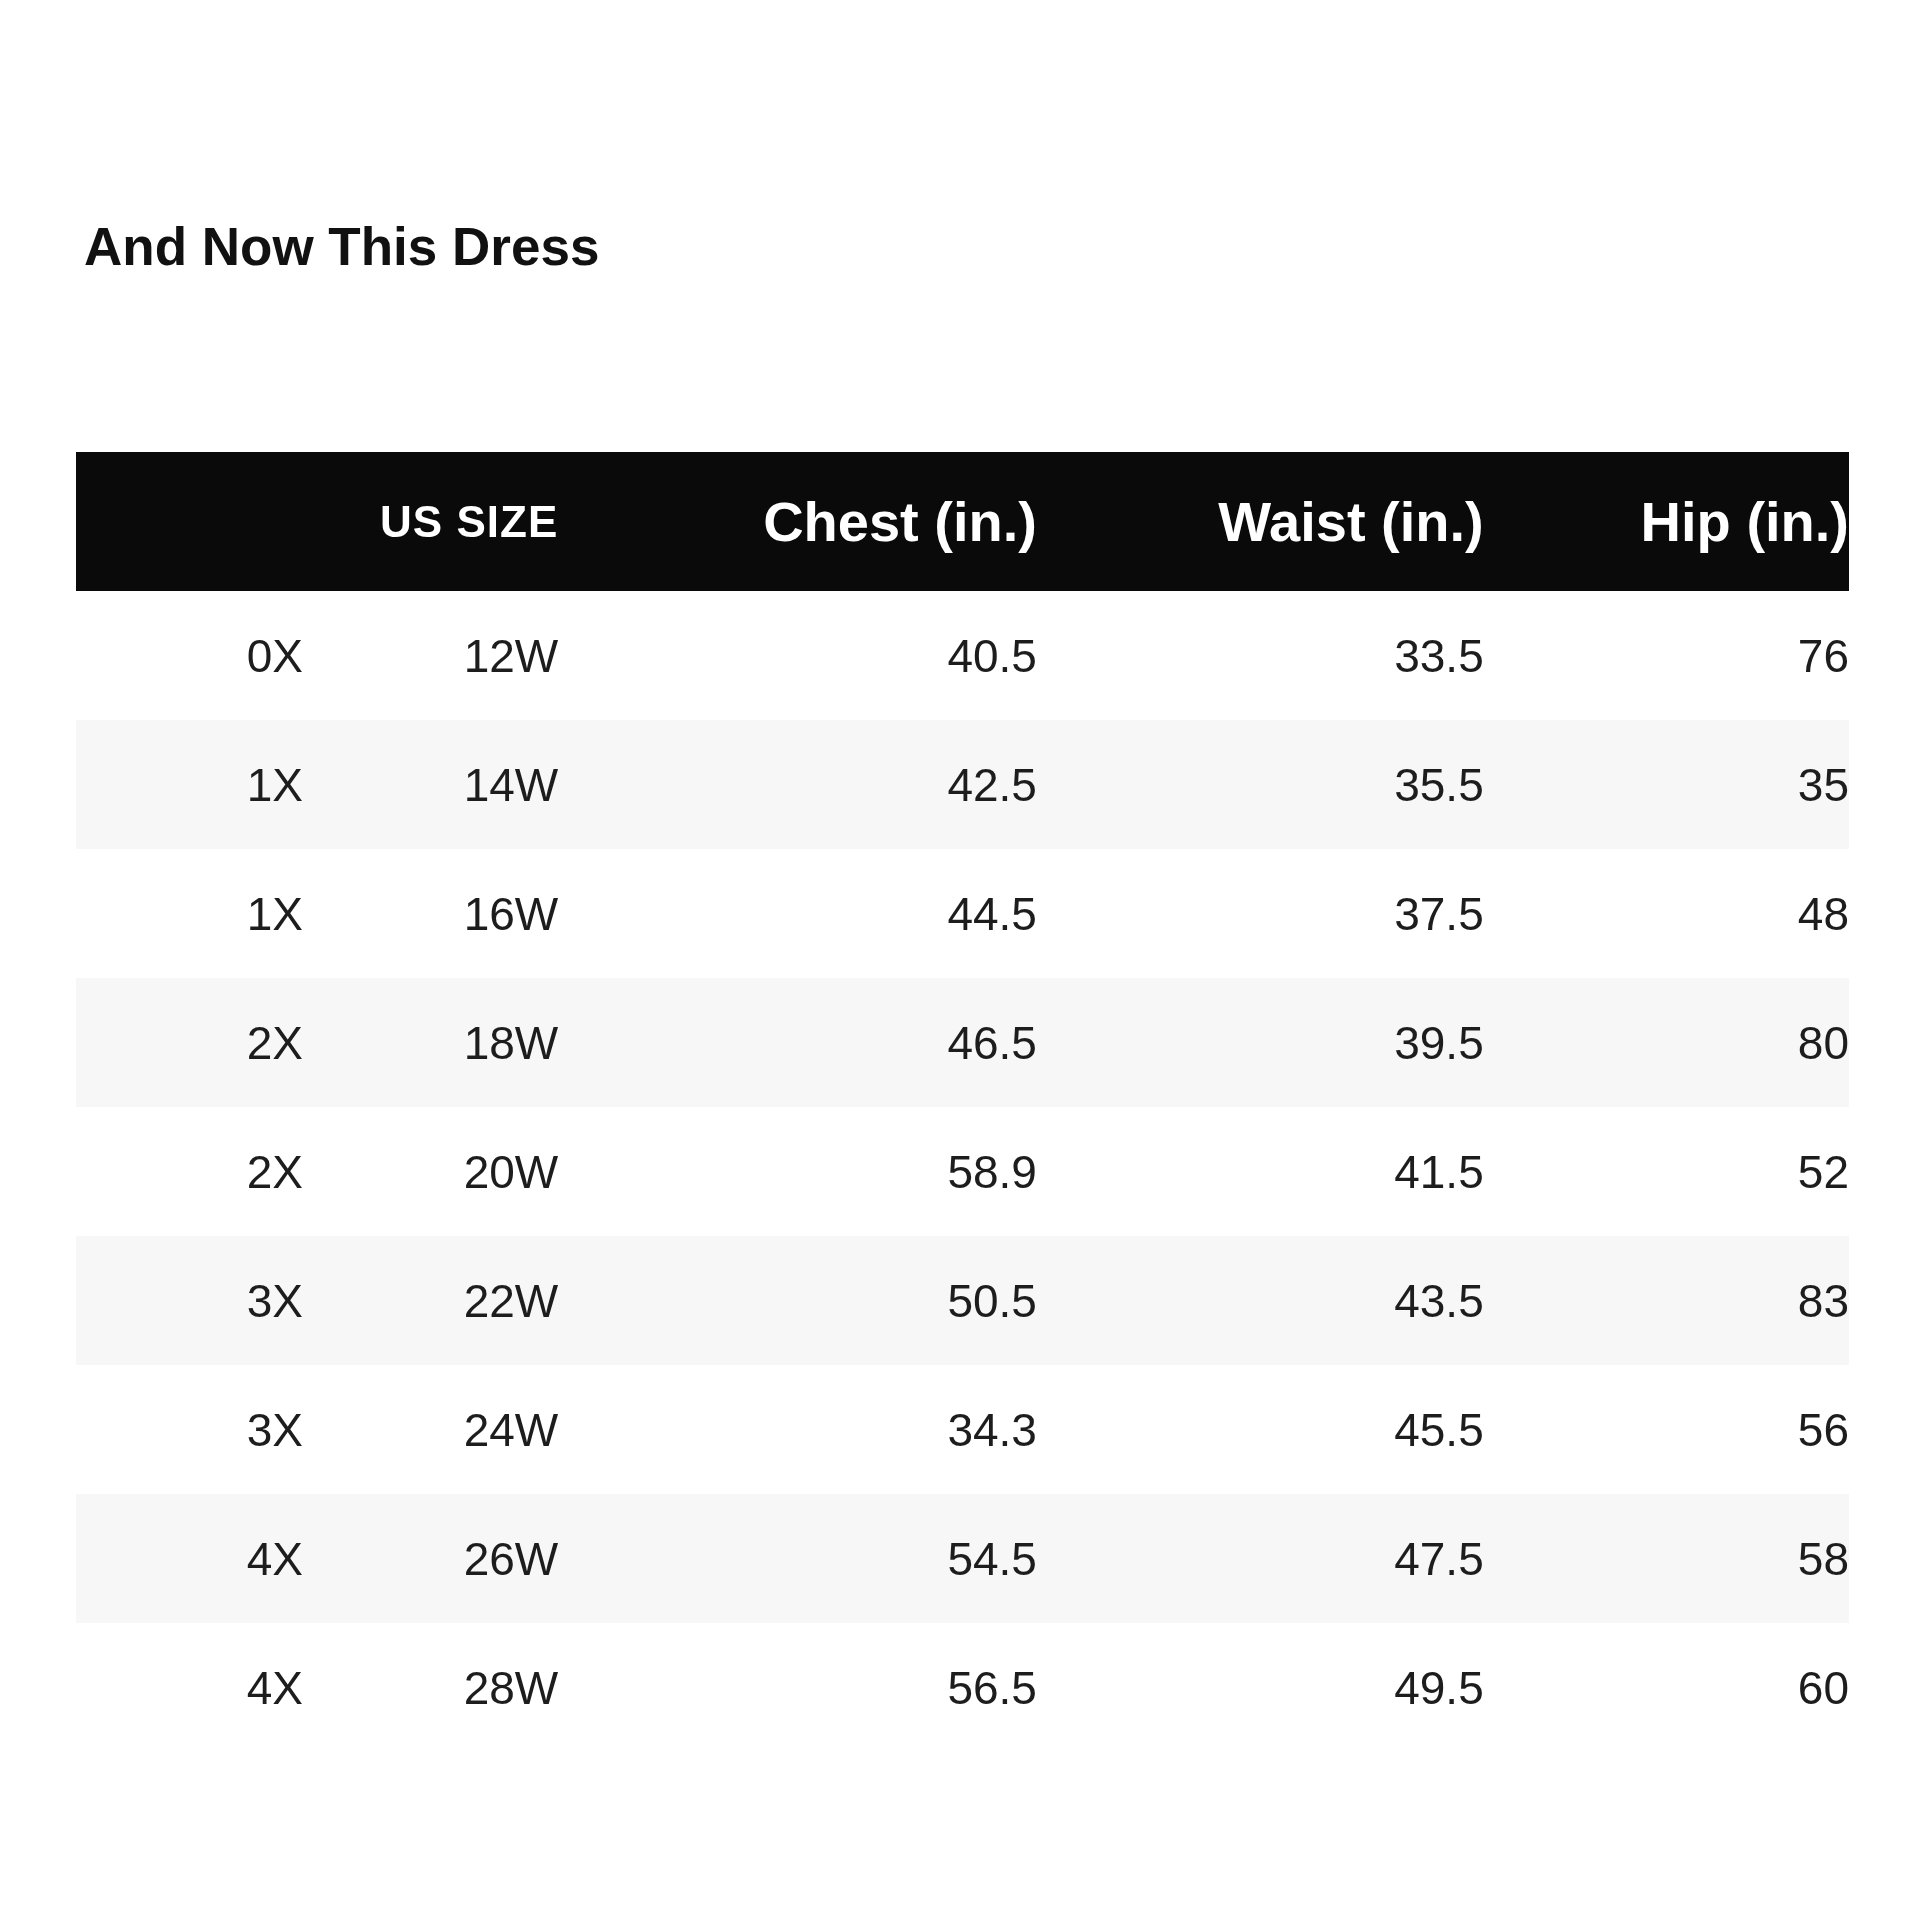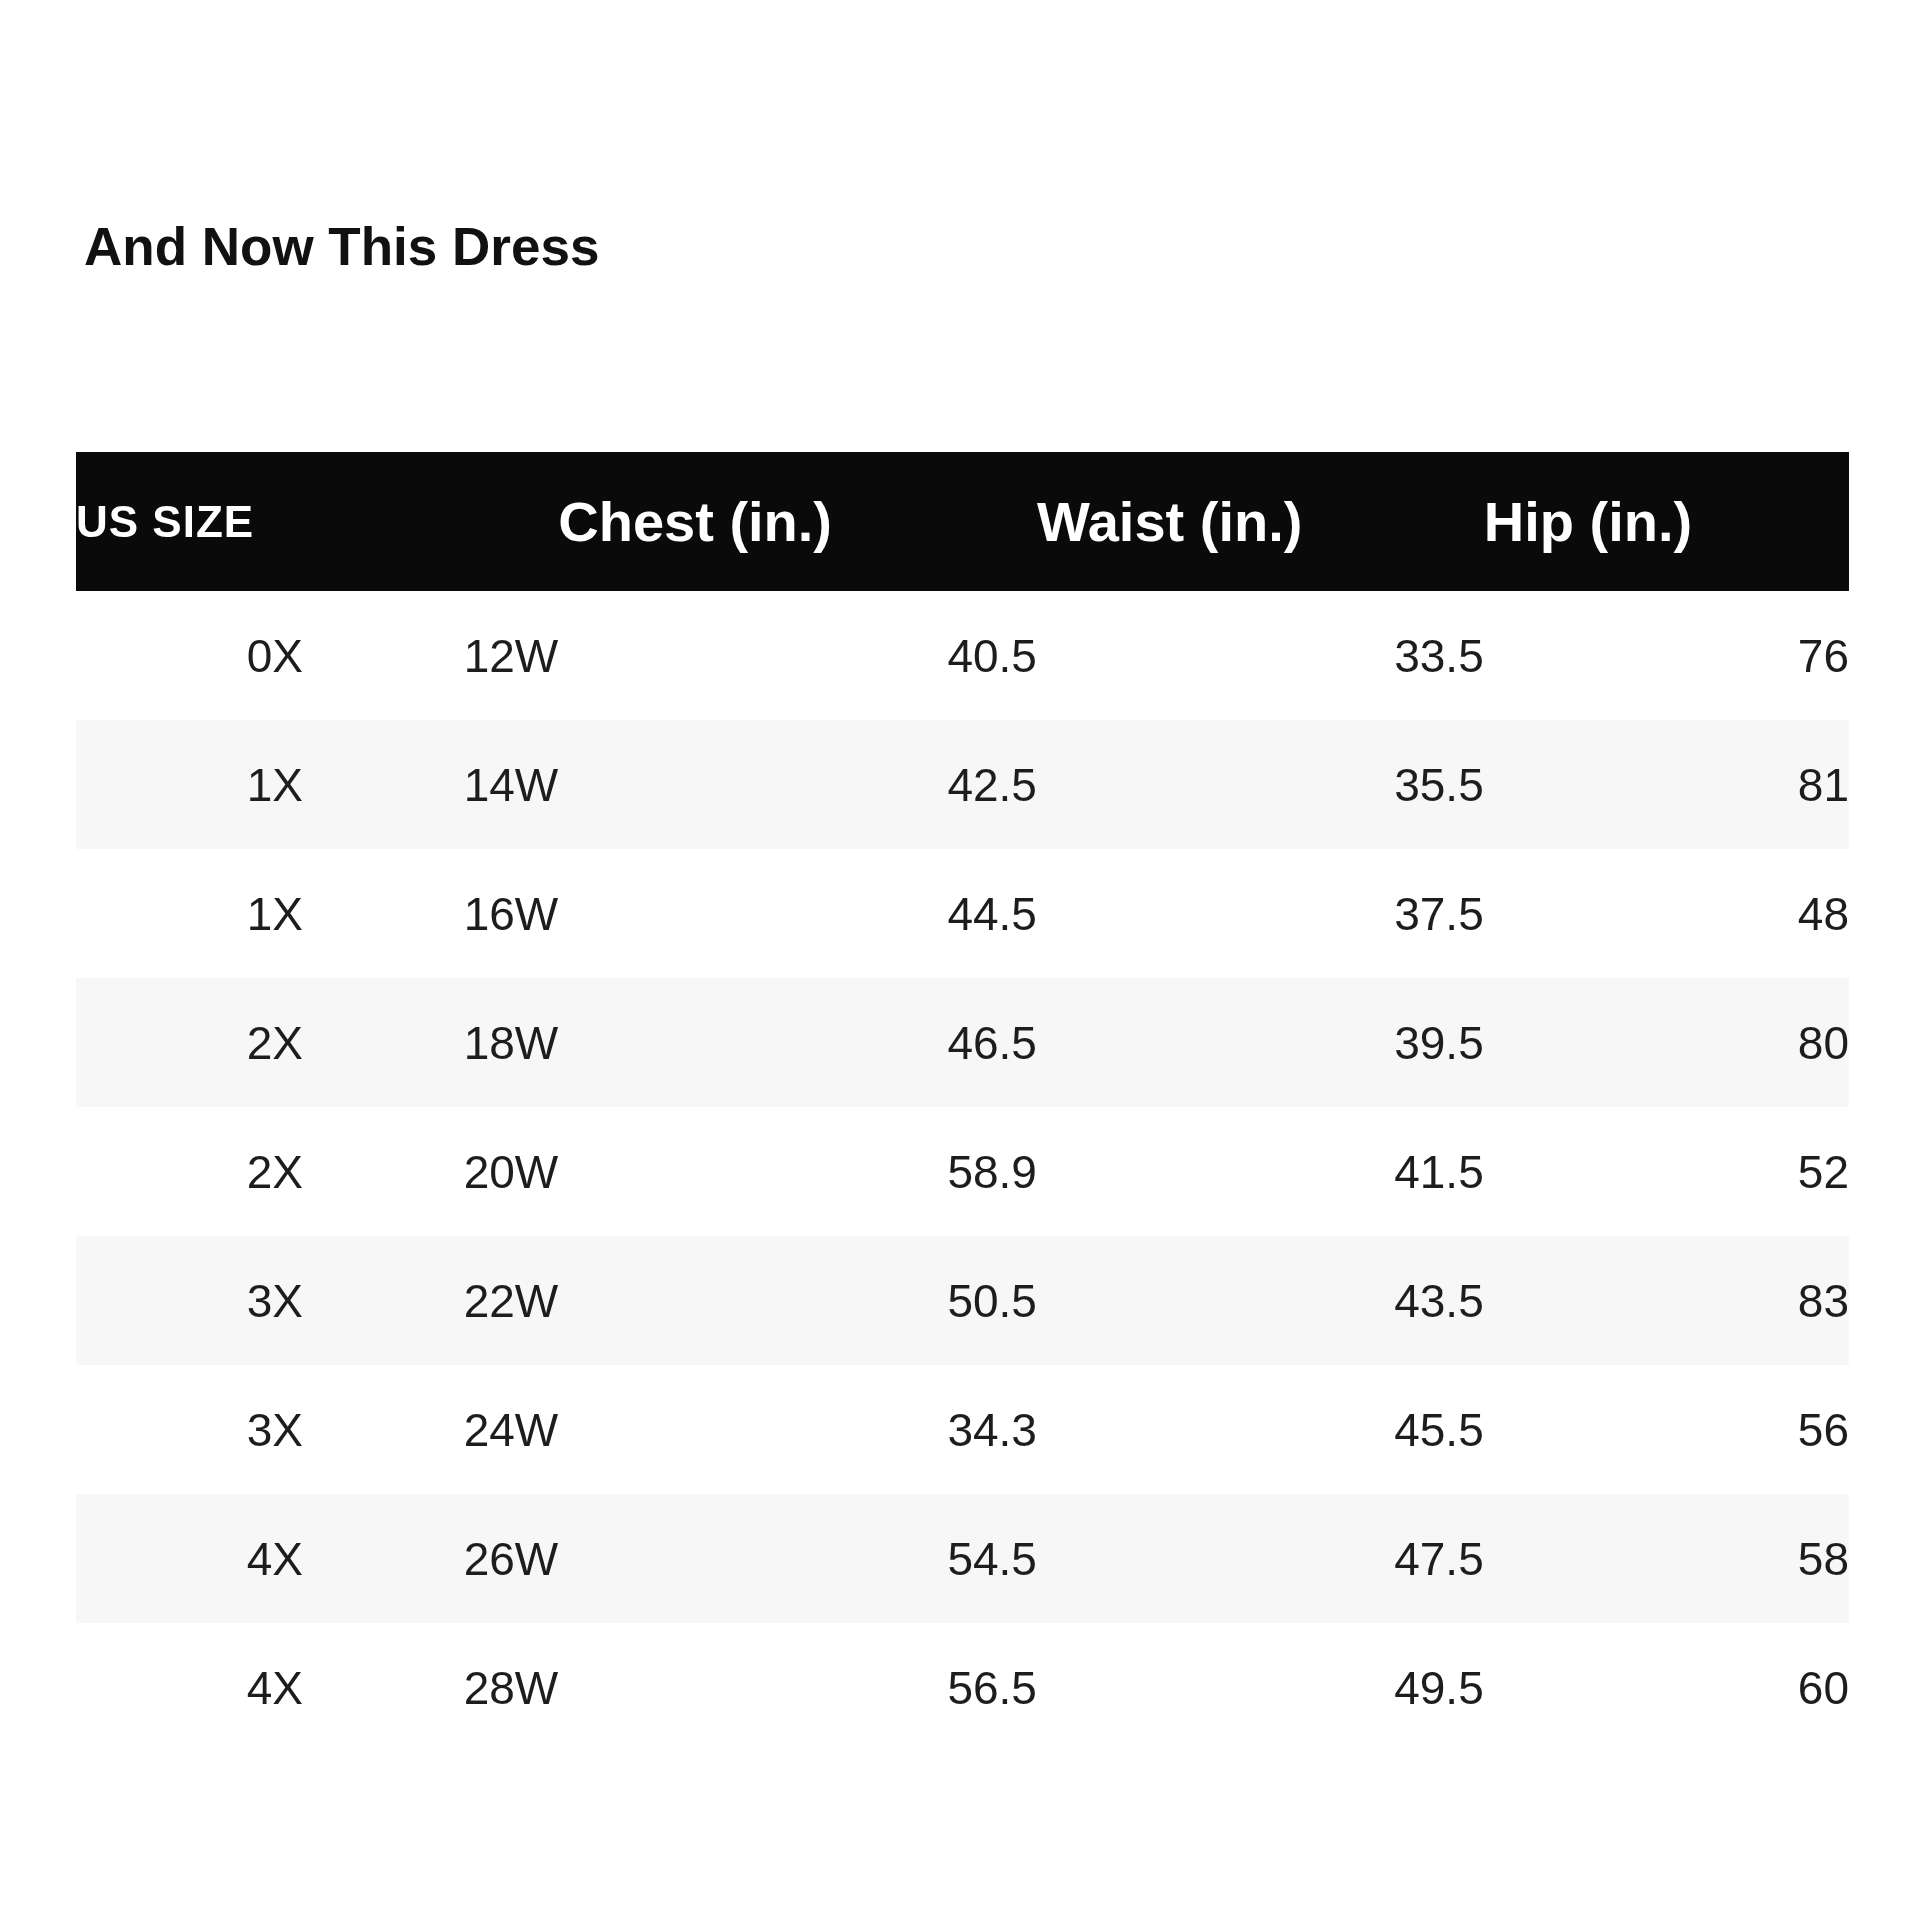--- a/index.html
+++ b/index.html
@@ -29,21 +29,21 @@
     width: 1773px;
     border-collapse: collapse;
     table-layout: fixed;
   }
   table.size-table thead th {
     background: var(--header-bg, #0a0a0a);
     color: var(--header-text, #ffffff);
     height: 139px;
     font-size: 56px;
     font-weight: 700;
-    text-align: left;
+    text-align: right;
     vertical-align: middle;
     padding: 0;
   }
   table.size-table thead th.us-size {
     font-size: 44px;
     letter-spacing: 1px;
   }
   table.size-table tbody td {
     height: 129px;
     padding: 0;
@@ -84,21 +84,21 @@
         <td>12W</td>
         <td>40.5</td>
         <td>33.5</td>
         <td>76</td>
       </tr>
       <tr>
         <td>1X</td>
         <td>14W</td>
         <td>42.5</td>
         <td>35.5</td>
-        <td>81</td>
+        <td>35</td>
       </tr>
       <tr>
         <td>1X</td>
         <td>16W</td>
         <td>44.5</td>
         <td>37.5</td>
         <td>48</td>
       </tr>
       <tr>
         <td>2X</td>

